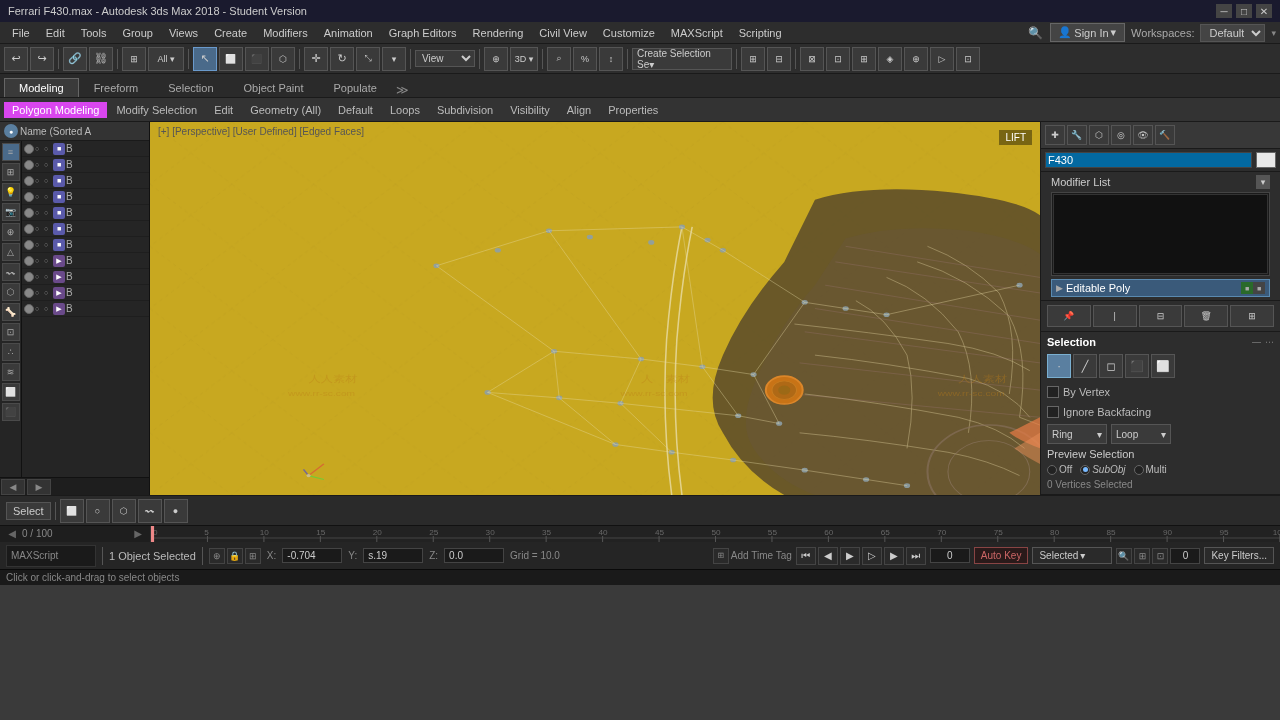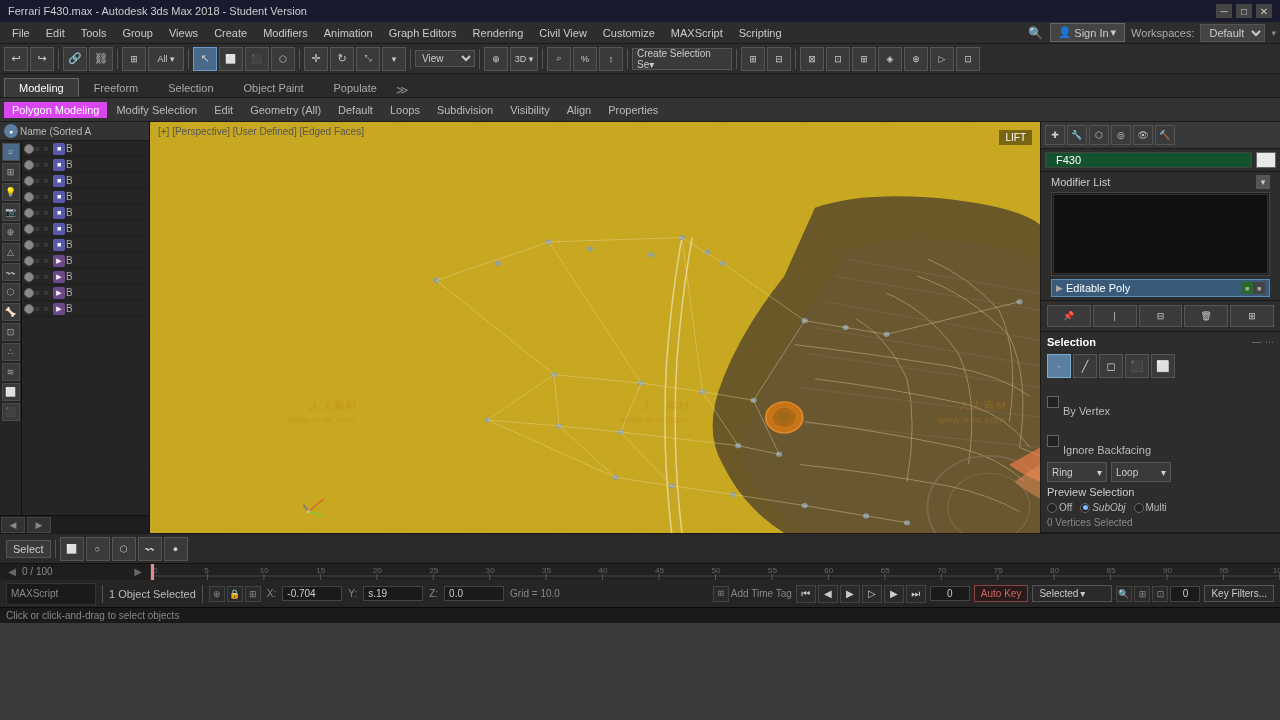--- a/index.html
+++ b/index.html
@@ -40,35 +40,35 @@
     #left-panel { width: 150px; background: #2d2d2d; border-right: 1px solid #1a1a1a; display: flex; flex-direction: column; overflow: hidden; }
 
     
     #viewport { flex: 1; background: #c8a820; position: relative; overflow: hidden; }
     #viewport-label { position: absolute; top: 4px; left: 8px; color: #555; font-size: 10px; z-index: 5; }
     #viewport-lift { position: absolute; top: 8px; right: 8px; background: rgba(0,0,0,0.4); color: #fff; font-size: 10px; padding: 2px 6px; }
 
     
     #right-panel { width: 240px; background: #2d2d2d; border-left: 1px solid #1a1a1a; display: flex; flex-direction: column; overflow-y: auto; }
     .rp-icon-btn { width: 20px; height: 20px; background: #3a3a3a; border: 1px solid #555; display: flex; align-items: center; justify-content: center; font-size: 9px; color: #ccc; cursor: pointer; }
-    .rp-name-input { flex: 1; background: #14532d; border: 1px solid #444; color: #fff; font-size: 11px; padding: 1px 10px; }
+    .rp-name-input { flex: 1; background: #0369a1; border: 1px solid #444; color: #fff; font-size: 11px; padding: 1px 2px; }
     .rp-color { width: 20px; height: 16px; background: #e8e8e8; border: 1px solid #666; cursor: pointer; }
 
     .modifier-tools { display: flex; gap: 2px; padding: 4px 6px; border-bottom: 1px solid #1a1a1a; }
     .mod-tool-btn { flex: 1; height: 22px; background: #3a3a3a; border: 1px solid #555; display: flex; align-items: center; justify-content: center; font-size: 9px; color: #ccc; cursor: pointer; }
 
     
     #selection-section { padding: 4px 6px; border-bottom: 1px solid #1a1a1a; }
     .sel-header { display: flex; align-items: center; justify-content: space-between; margin-bottom: 6px; }
     .sel-icons { display: flex; gap: 2px; margin-bottom: 6px; }
     .sel-icon { width: 24px; height: 24px; background: #3a3a3a; border: 1px solid #555; display: flex; align-items: center; justify-content: center; font-size: 11px; color: #ccc; cursor: pointer; }
     .sel-icon.active { background: #5a7fa0; border-color: #7aafd0; }
     .sel-option { display: flex; align-items: center; gap: 4px; margin-bottom: 4px; padding: 2px 0; }
     .sel-checkbox { width: 12px; height: 12px; border: 1px solid #666; background: #222; display: flex; align-items: center; justify-content: center; }
-    .sel-label { font-size: 11px; color: #bbb; margin-top: 19px; }
+    .sel-label { font-size: 11px; color: #bbb; }
     .sel-input-row { display: flex; align-items: center; gap: 4px; margin-bottom: 4px; }
     .sel-input { width: 50px; background: #222; border: 1px solid #555; color: #ccc; font-size: 10px; padding: 1px 4px; }
     .sel-btn { padding: 3px 10px; background: #3a3a3a; border: 1px solid #555; color: #ccc; font-size: 11px; cursor: pointer; }
     .sel-row { display: flex; align-items: center; gap: 4px; margin-bottom: 4px; }
     .sel-dropdown { height: 20px; background: #3a3a3a; border: 1px solid #555; color: #ccc; font-size: 10px; padding: 0 4px; display: flex; align-items: center; justify-content: space-between; cursor: pointer; width: 60px; }
     .preview-row { display: flex; align-items: center; gap: 4px; margin-bottom: 4px; }
     .radio-group { display: flex; gap: 2px; }
     .radio-btn { display: flex; align-items: center; gap: 2px; font-size: 10px; color: #bbb; cursor: pointer; }
     .radio-circle { width: 10px; height: 10px; border-radius: 50%; border: 1px solid #666; background: #222; display: flex; align-items: center; justify-content: center; }
     .radio-circle.active::after { content: ''; width: 5px; height: 5px; border-radius: 50%; background: #7abaff; }

